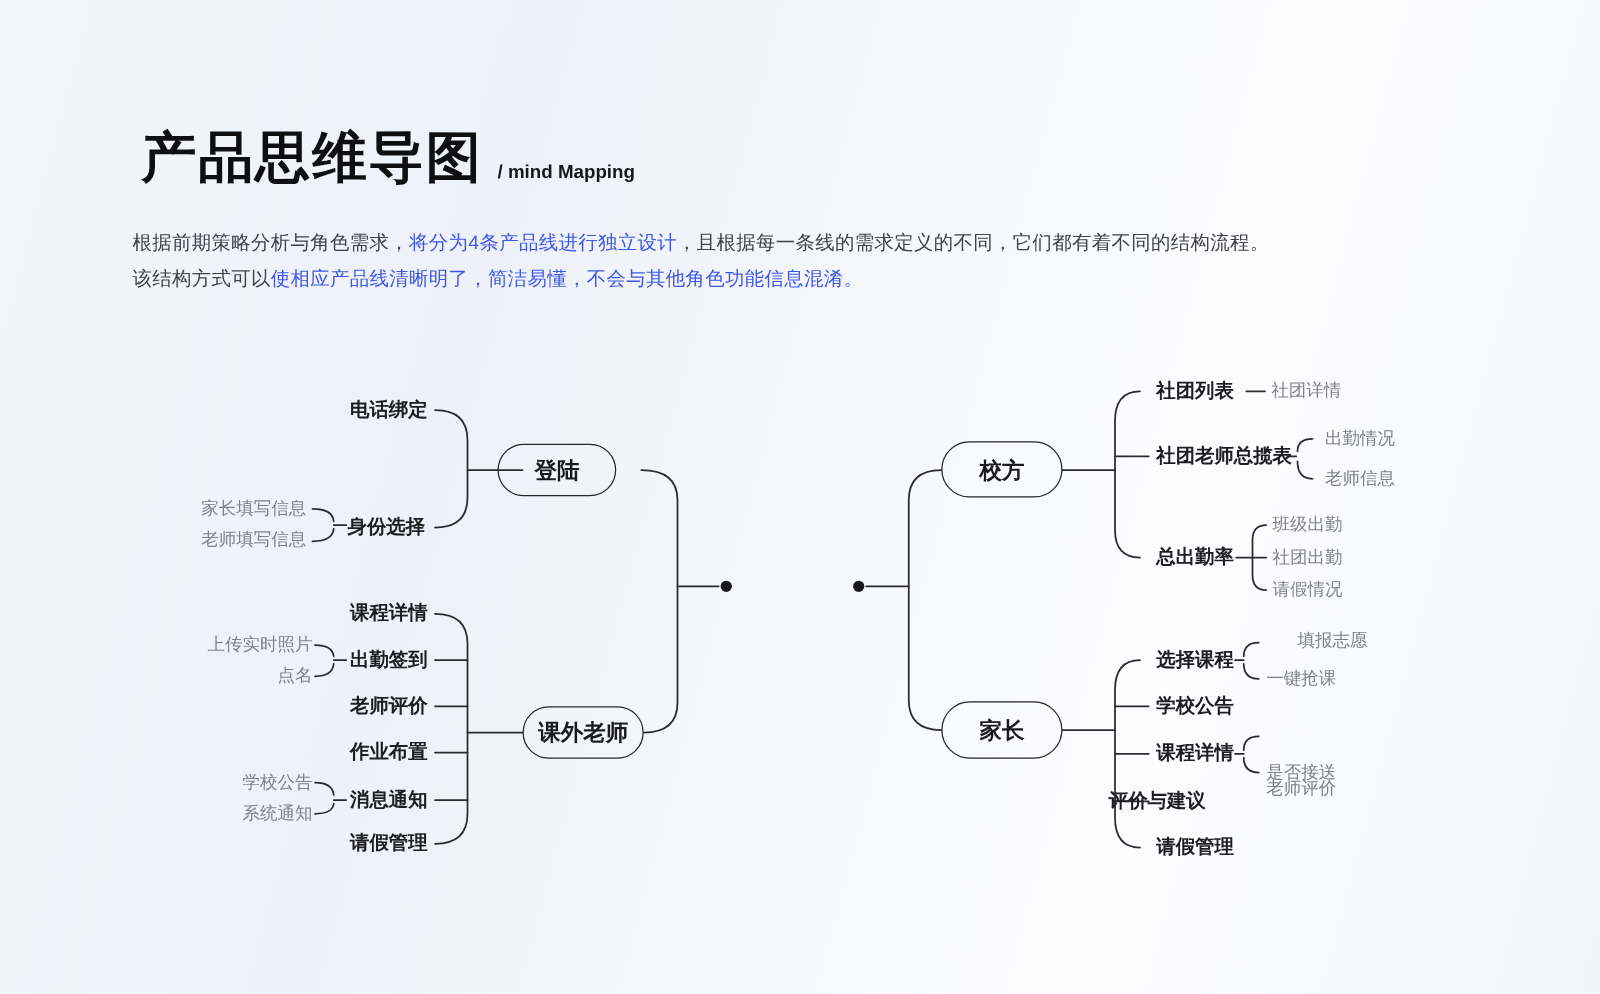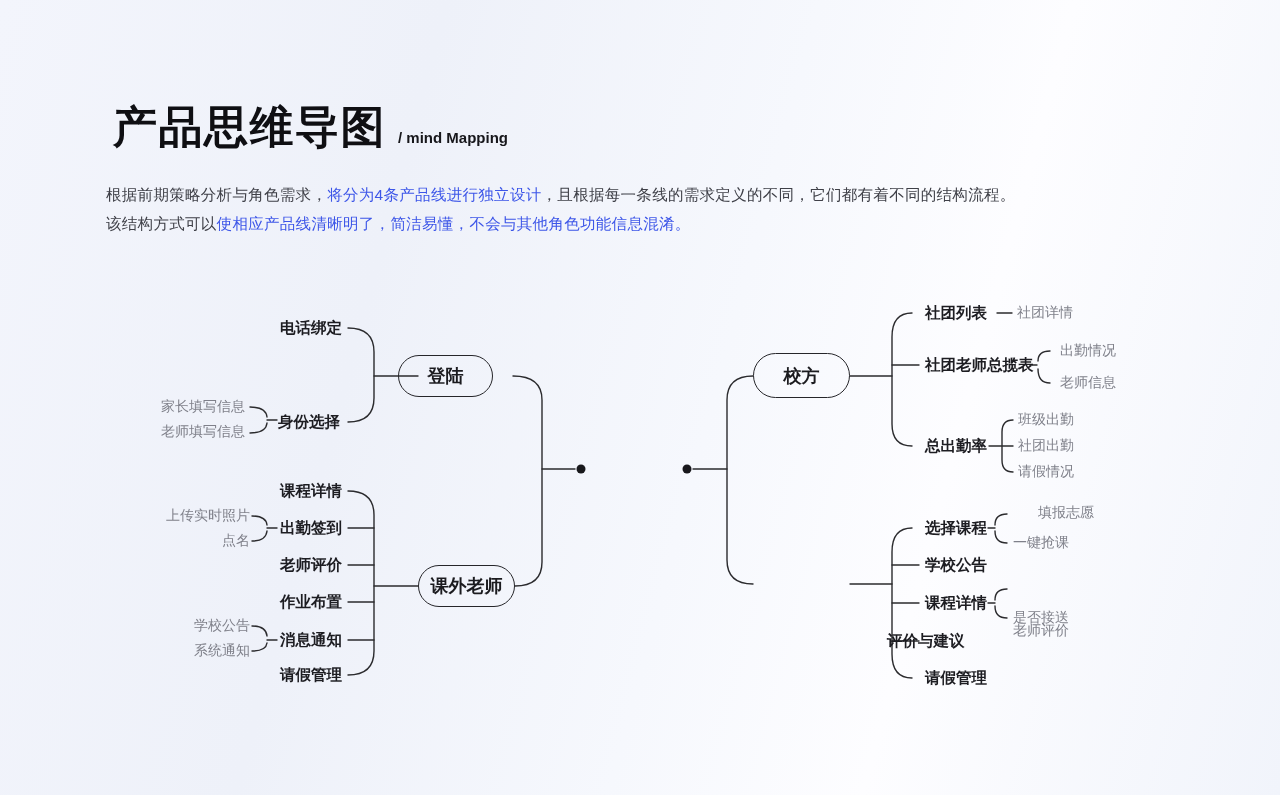--- a/index.html
+++ b/index.html
@@ -104,20 +104,23 @@
 
   <div class="pill" style="left:398px;top:355px;width:95px;height:42px;font-size:18px;border-radius:21px;">
     <span>登陆</span>
   </div>
   <div class="pill" style="left:753px;top:353px;width:97px;height:45px;font-size:18px;border-radius:23px;">
     <span>校方</span>
   </div>
   <div class="pill" style="left:418px;top:565px;width:97px;height:42px;font-size:18px;border-radius:21px;">
     <span>课外老师</span>
   </div>
+  <div class="pill" style="left:753px;top:561px;width:97px;height:46px;font-size:18px;border-radius:23px;">
+    <span>家长</span>
+  </div>
 
   <div class="lbl" style="left:280px;top:328px;">电话绑定</div>
   <div class="lbl" style="left:278px;top:422px;">身份选择</div>
   <div class="leaf ra" style="right:1035px;top:407px;">家长填写信息</div>
   <div class="leaf ra" style="right:1035px;top:432px;">老师填写信息</div>
 
   <div class="lbl" style="left:280px;top:491px;">课程详情</div>
   <div class="lbl" style="left:280px;top:528px;">出勤签到</div>
   <div class="leaf ra" style="right:1030px;top:516px;">上传实时照片</div>
   <div class="leaf ra" style="right:1030px;top:541px;">点名</div>

